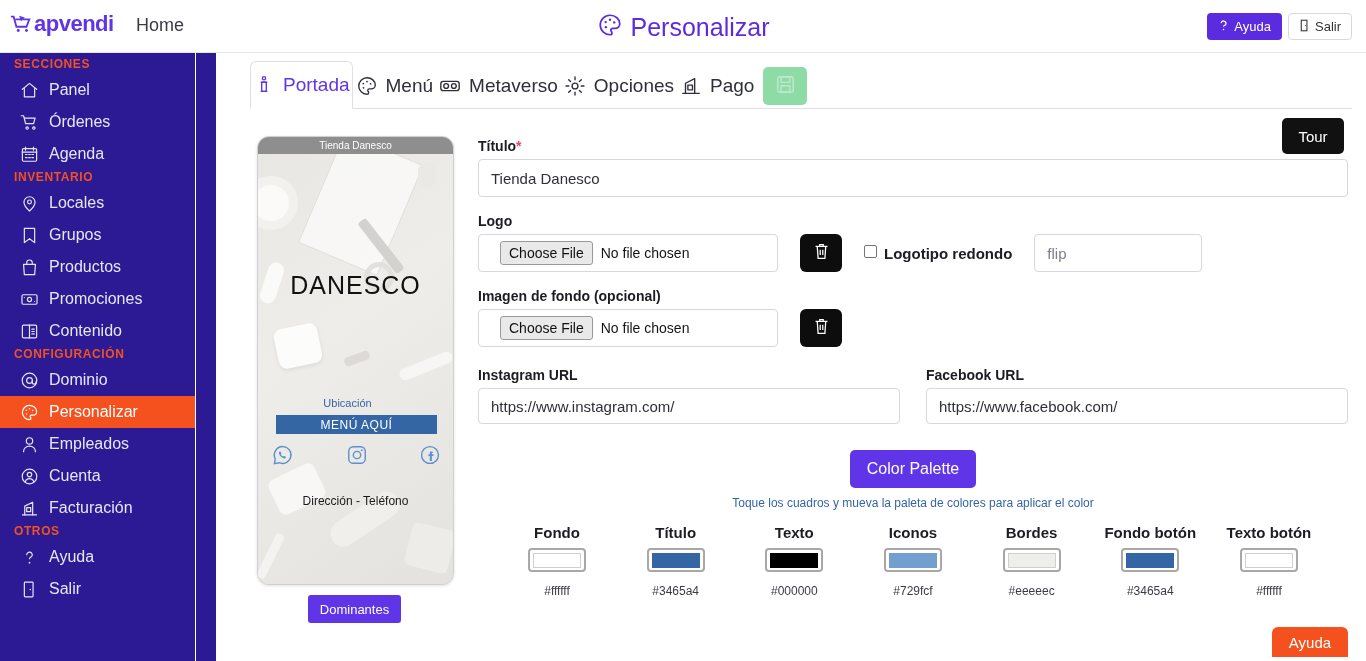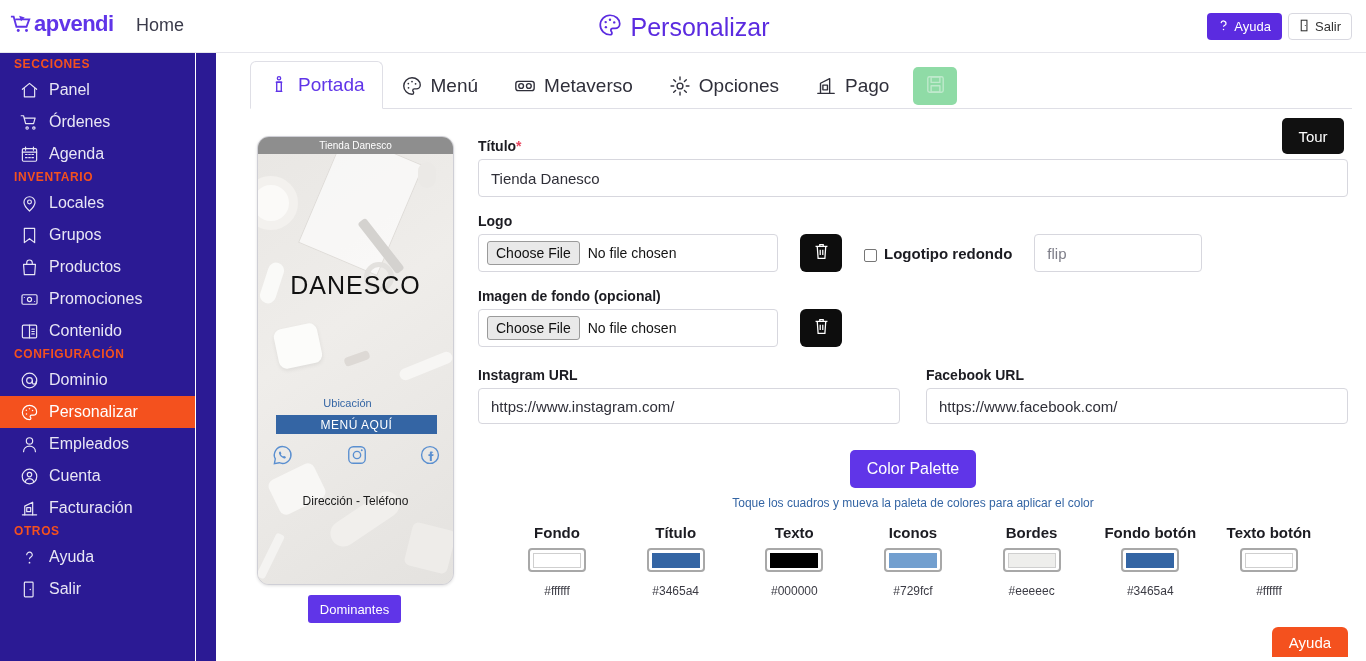--- a/index.html
+++ b/index.html
@@ -80,21 +80,21 @@
   .main {
     position: absolute; left: 236px; top: 53px;
     width: 1130px; height: 608px; background: #fff;
   }
   .tabs-row {
     position: absolute; left: 14px; top: 8px;
     display: flex; align-items: flex-end; height: 48px;
   }
   .tab {
     display: flex; align-items: center; gap: 8px;
-    height: 48px; padding: 0 17px; font-size: 19px; color: #2f2f3a;
+    height: 48px; padding: 0 2px; font-size: 19px; color: #2f2f3a;
     border: 1px solid transparent; border-bottom: none; cursor: pointer;
     background: transparent;
   }
   .tab.active {
     color: #6035e8;
     background: #ffffff;
     border: 1px solid #dfdfe6;
     border-bottom: 1px solid #ffffff;
     border-radius: 6px 6px 0 0;
   }
@@ -173,30 +173,30 @@
   }
   .inp::placeholder { color: #7d7d88; }
   .filewrap {
     width: 300px; height: 38px; border: 1px solid #d7d7de; border-radius: 4px;
     display: flex; align-items: center; padding: 0 8px; background: #fff;
   }
   .filebtn {
     height: 24px; padding: 0 8px; background: #e9e9e9;
     border: 1px solid #9a9a9a; border-radius: 3px;
     font-size: 14px; color: #111; display: flex; align-items: center;
-    font-family: "Liberation Sans", sans-serif; cursor: pointer;
+    font-family: "Liberation Sans", sans-serif; cursor: pointer; margin-left: 13px;
   }
   .filetxt { font-size: 14px; color: #141414; margin-left: 8px; }
   .btn-trash {
     width: 42px; height: 38px; background: #0d0d0d; border: none;
     border-radius: 6px; display: flex; align-items: center; justify-content: center;
     cursor: pointer;
   }
   .row { display: flex; align-items: center; gap: 22px; }
-  .chk-wrap { display: flex; align-items: flex-end; gap: 7px; }
+  .chk-wrap { display: flex; align-items: flex-start; gap: 7px; }
   .chk {
     width: 13px; height: 13px; border: 1px solid #767676; border-radius: 2px;
     background: #fff; cursor: pointer; flex: none;
   }
   .chk-lbl { font-size: 15px; font-weight: 700; color: #1c1c22; }
   .btn-palette {
     display: block; margin: 0 auto;
     width: 126px; height: 38px; background: #6035e8; color: #fff;
     border: none; border-radius: 5px; font-size: 16px; cursor: pointer;
     font-family: "Liberation Sans", sans-serif;

